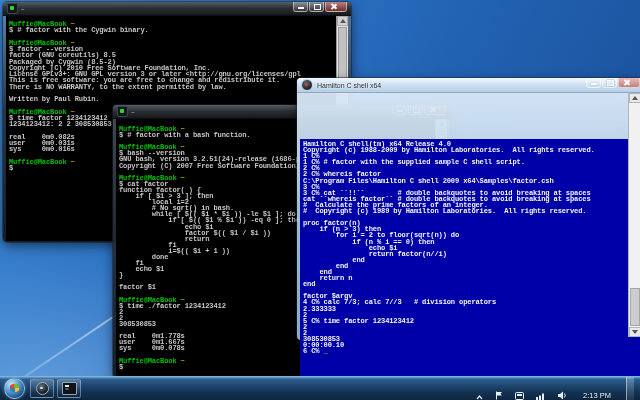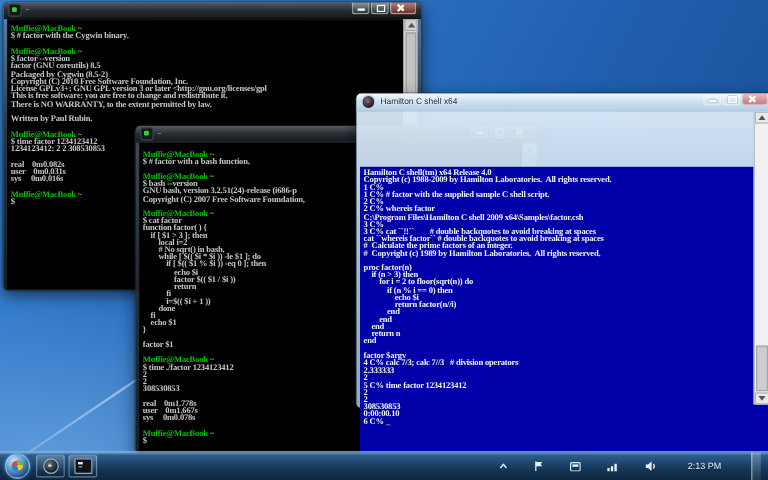--- a/index.html
+++ b/index.html
@@ -39,21 +39,21 @@
   .cap{width:15px;height:10px;border:1px solid rgba(255,255,255,.45);border-top:none;
        border-radius:0 0 3px 3px;background:linear-gradient(rgba(255,255,255,.35),rgba(255,255,255,.08));
        position:relative;box-sizing:border-box;}
   .cap.close{width:22px;background:linear-gradient(rgba(240,150,140,.65),rgba(170,60,50,.55));}
   .cap-min::after{content:"";position:absolute;left:4px;bottom:2px;width:6px;height:2px;background:#fff;box-shadow:0 0 1px #456;}
   .cap-max::after{content:"";position:absolute;left:4px;top:2px;width:5px;height:4px;border:1px solid #fff;box-shadow:0 0 1px #456;}
   .cap-close::before,.cap-close::after{content:"";position:absolute;left:7px;top:1px;width:1.5px;height:7px;background:#fff;}
   .cap-close::before{transform:rotate(45deg);}  .cap-close::after{transform:rotate(-45deg);}
 
   
-  .term{font-family:Liberation Serif, serif;font-weight:bold;white-space:pre;color:#c6c6c6;}
+  .term{font-family:Liberation Mono, monospace;font-weight:bold;white-space:pre;color:#c6c6c6;}
   .tline{white-space:pre;}
   .sP{color:var(--green,#00c000);} .sD{color:var(--olive,#b0b000);}
   .sC{color:var(--cursor,#d8d800);}
   .t-back .tline{font-size:7.1px;line-height:6.25px;letter-spacing:-.15px;}
   .t-mid  .tline{font-size:7.1px;line-height:6.1px;letter-spacing:-.15px;}
   .t-ham  .tline{font-size:7.1px;line-height:6.1px;letter-spacing:-.15px;}
   .t-ham{color:#f4f4f4;margin-top:46px;}
 
   
   .mscroll{position:absolute;top:0;right:0;bottom:0;width:12px;background:#e4e4e4;border-left:1px solid #9a9a9a;box-sizing:border-box;}
@@ -83,21 +83,21 @@
     transform:rotate(-6deg);
     background:conic-gradient(#7db828 0 25%,#fdc716 0 50%,#2e83c8 0 75%,#e8432e 0 100%);
     box-shadow:0 0 1px rgba(0,0,0,.6);}
   .tbtn{width:24px;height:19px;margin-right:3px;border-radius:2px;border:1px solid rgba(200,225,245,.4);
     background:linear-gradient(rgba(255,255,255,.22),rgba(255,255,255,.05) 60%,rgba(0,0,0,.12));
     display:flex;align-items:center;justify-content:center;box-sizing:border-box;}
   .ico-ham-sm{width:11px;height:11px;border-radius:50%;background:radial-gradient(circle at 38% 32%,#66757f,#151c24 70%);border:1px solid #9db5c5;position:relative;}
   .ico-ham-sm::after{content:"";position:absolute;left:3.5px;top:3.5px;width:2.5px;height:2.5px;border-radius:50%;background:#cfe0ea;}
   .ico-cmd{width:13px;height:11px;background:#101418;border:1px solid #8fa5b8;border-radius:1px;position:relative;}
   .ico-cmd::after{content:"";position:absolute;left:2px;top:2px;width:4px;height:1.5px;background:#dfe8ef;box-shadow:0 3px 0 -0.5px #9fb0bf;}
-  #tray{margin-left:auto;display:flex;align-items:center;gap:22px;padding-right:6px;height:100%;}
+  #tray{margin-left:auto;display:flex;align-items:flex-end;gap:12px;padding-right:6px;height:100%;}
   .trayico{display:flex;align-items:center;justify-content:center;}
   #clock{font-size:7.5px;color:#eaf4fc;text-shadow:0 1px 1px rgba(0,0,0,.7);padding:0 3px;}
   #showdesk{width:7px;height:23px;background:linear-gradient(180deg,rgba(255,255,255,.25),rgba(255,255,255,.08));
     border-left:1px solid rgba(220,240,255,.55);}
 </style>
 </head>
 <body>
 
 <div id="screen">
   <div class="glow"></div>

